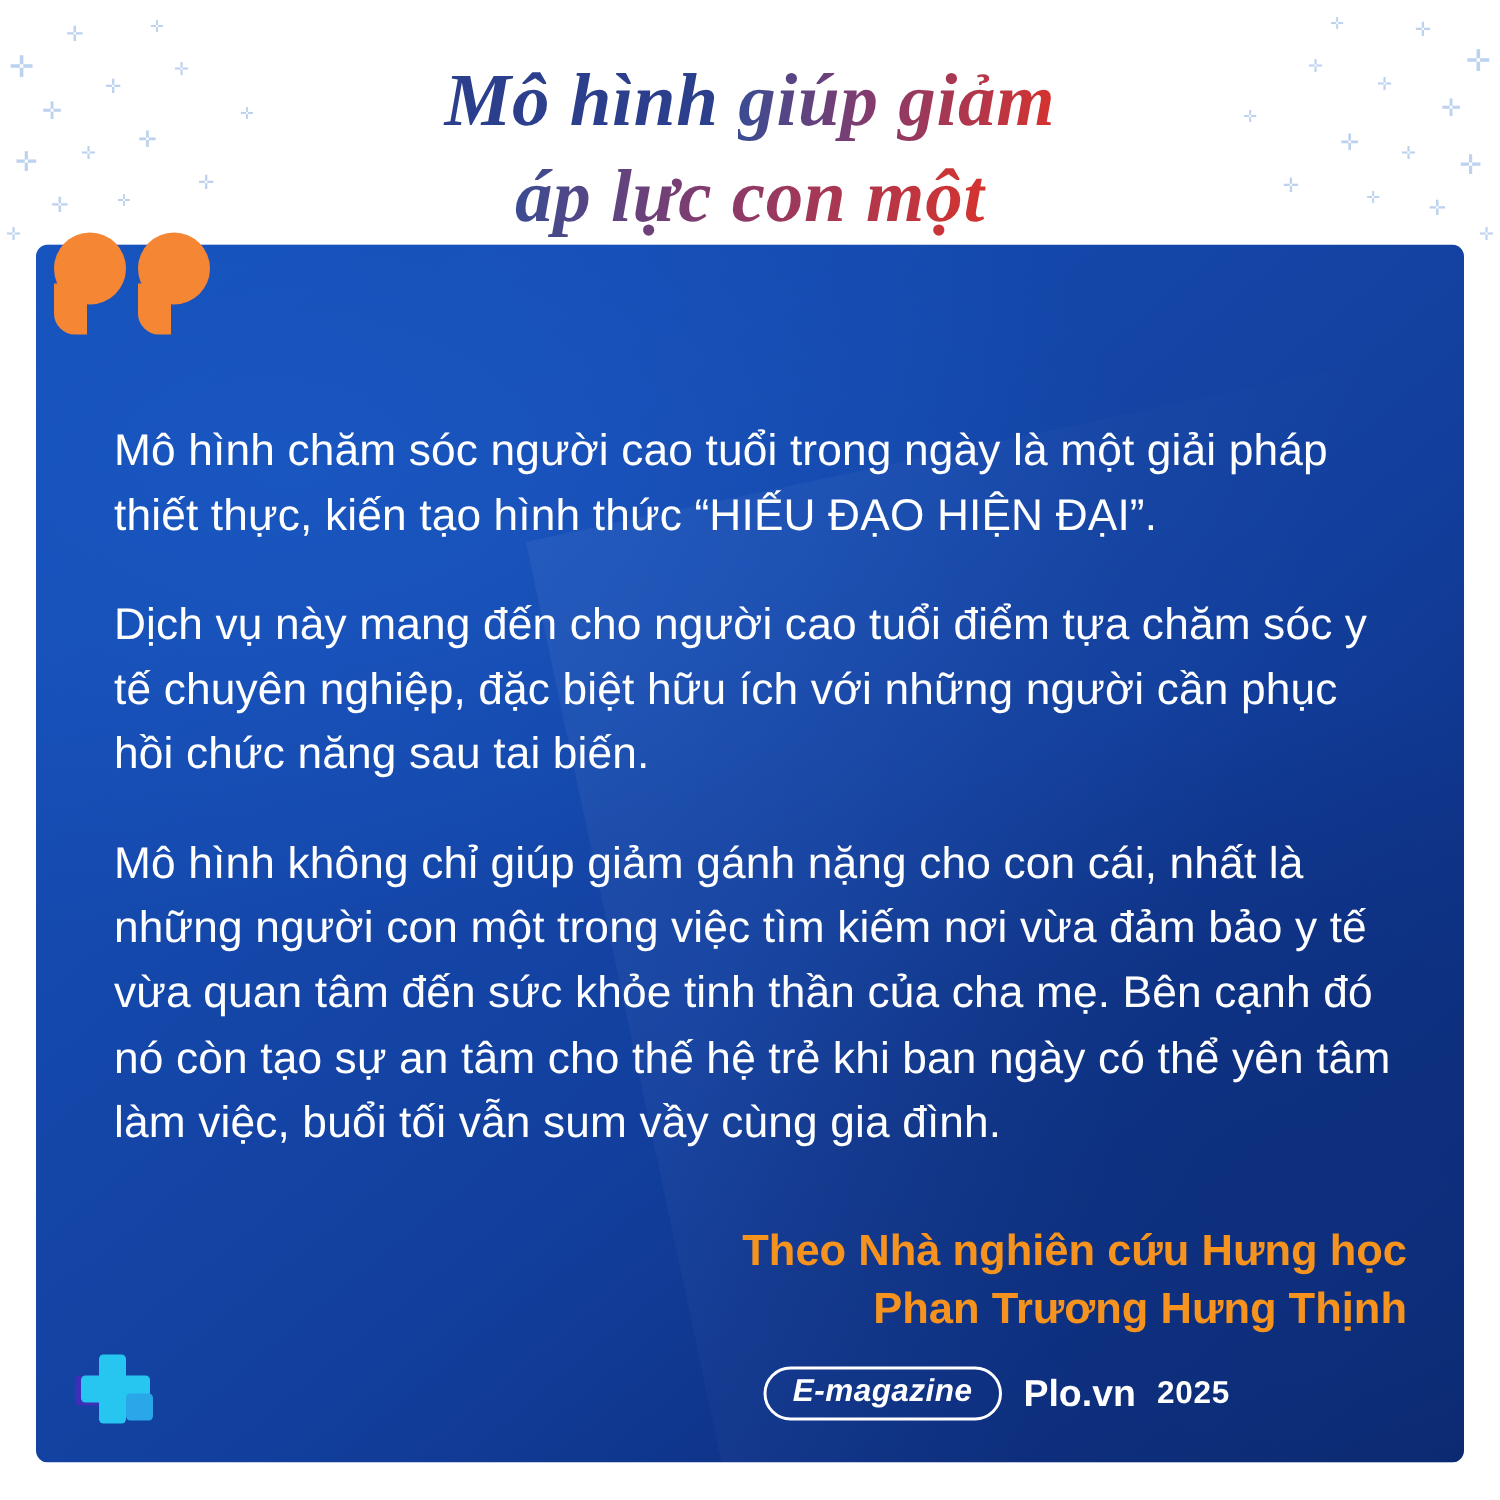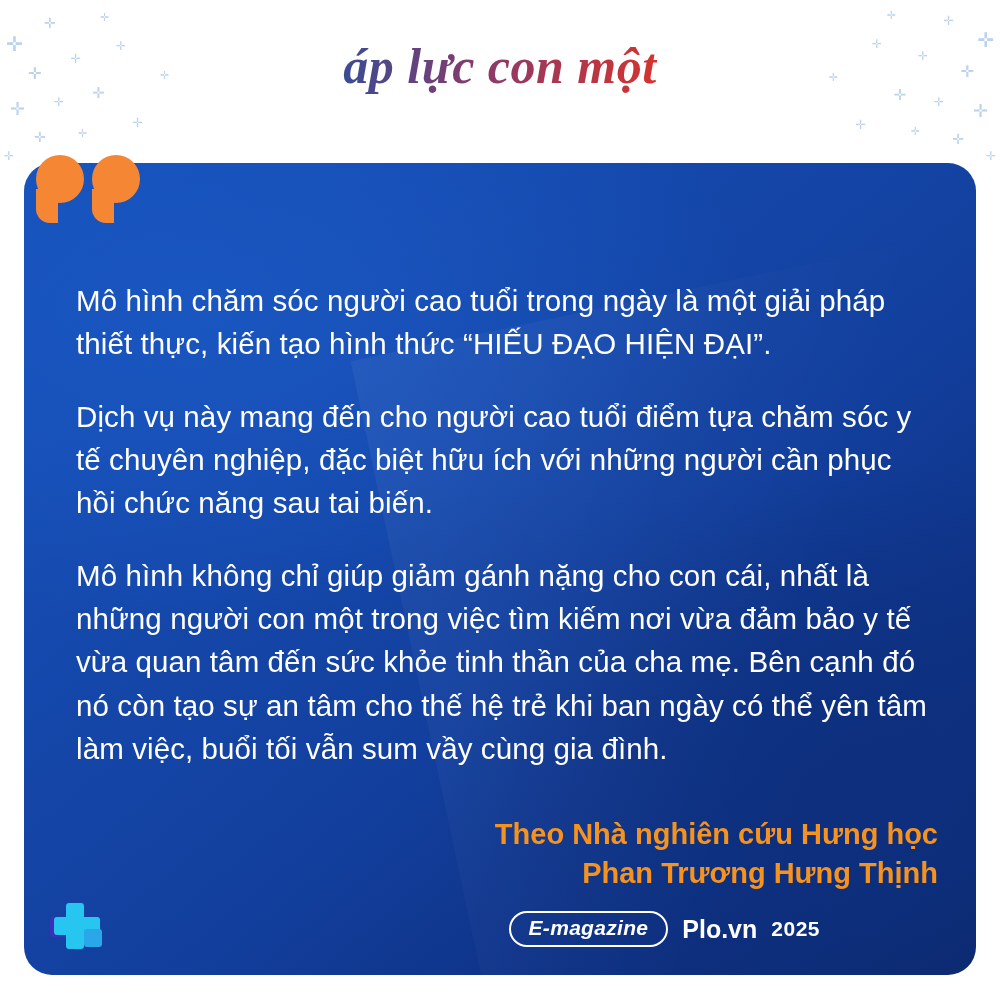--- a/index.html
+++ b/index.html
@@ -75,21 +75,21 @@
     color: transparent;
   }
 
   
   .panel {
     position: absolute;
     left: 24px;
     top: 163px;
     width: 952px;
     height: 812px;
-    border-radius: 28px;
+    border-radius: 8px;
     background:
       radial-gradient(900px 520px at 18% 18%, #1a56c0 0%, rgba(26,86,192,0) 62%),
       radial-gradient(700px 560px at 88% 78%, #0d2f7d 0%, rgba(13,47,125,0) 60%),
       linear-gradient(140deg, #1452bd 0%, #1549ad 30%, #123f9d 58%, #0e3184 80%, #0b2668 100%);
     overflow: hidden;
   }
   .panel .sheen {
     position: absolute;
     right: -120px;
     top: 120px;
@@ -246,20 +246,23 @@
       <span class="cross" style="right:80px; top:126px; font-size:11px;">✛</span>
       <span class="cross" style="right:118px;top:38px;  font-size:12px;">✛</span>
       <span class="cross" style="right:134px;top:118px; font-size:13px;">✛</span>
       <span class="cross" style="right:4px;  top:150px; font-size:12px;">✛</span>
       <span class="cross" style="right:104px;top:10px;  font-size:11px;">✛</span>
       <span class="cross" style="right:162px;top:72px;  font-size:11px;">✛</span>
     </div>
 
     <div class="title-block">
       <div class="title-line">
+        <span class="t-blue">Mô hình </span><span class="t-grad">giúp giảm</span>
+      </div>
+      <div class="title-line">
         <span class="t-grad">áp lực con một</span>
       </div>
     </div>
   </div>
 
   <div class="panel">
     <div class="sheen"></div>
 
     <div class="body-text">
       <p class="para">Mô hình chăm sóc người cao tuổi trong ngày là một giải pháp thiết thực, kiến tạo hình thức “HIẾU ĐẠO HIỆN ĐẠI”.</p>

